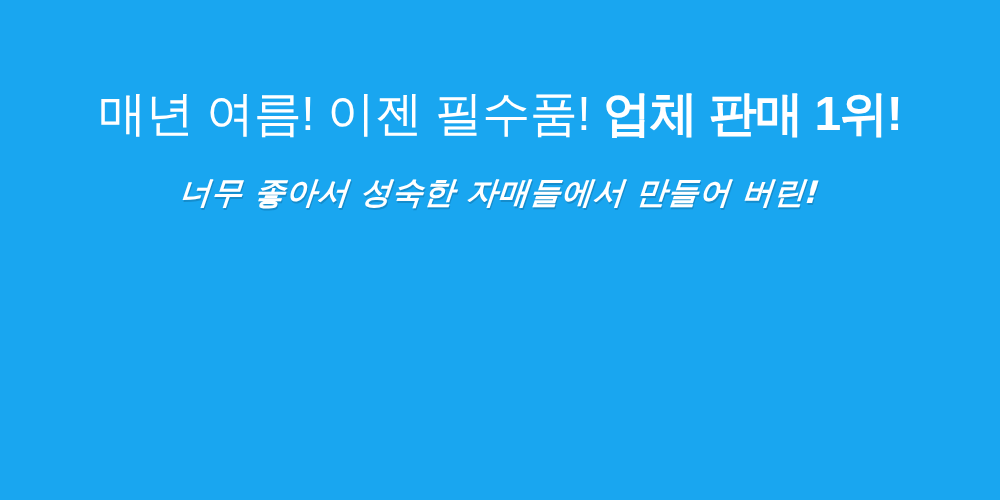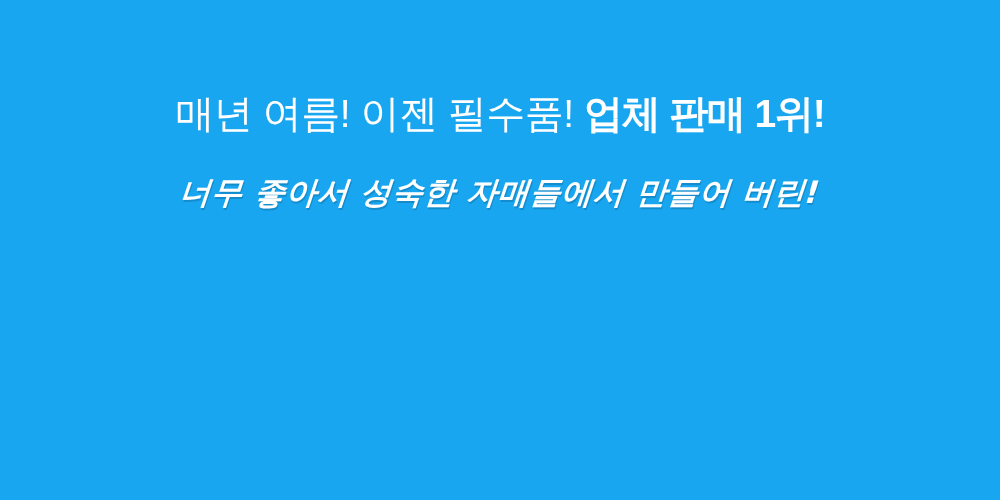--- a/index.html
+++ b/index.html
@@ -26,21 +26,21 @@
   #headline {
     position: absolute;
     left: 0;
     right: 0;
     top: 84px;
     text-align: center;
     white-space: nowrap;
     line-height: 60px;
     color: #ffffff;
     font-family: "Liberation Sans", "DejaVu Sans", sans-serif;
-    font-size: 39px;
+    font-size: 48px;
     letter-spacing: -0.5px;
     -webkit-font-smoothing: antialiased;
   }
 
   #headline .hl-light {
     font-weight: 500;
     letter-spacing: -0.5px;
   }
 
   #headline .hl-bold {

